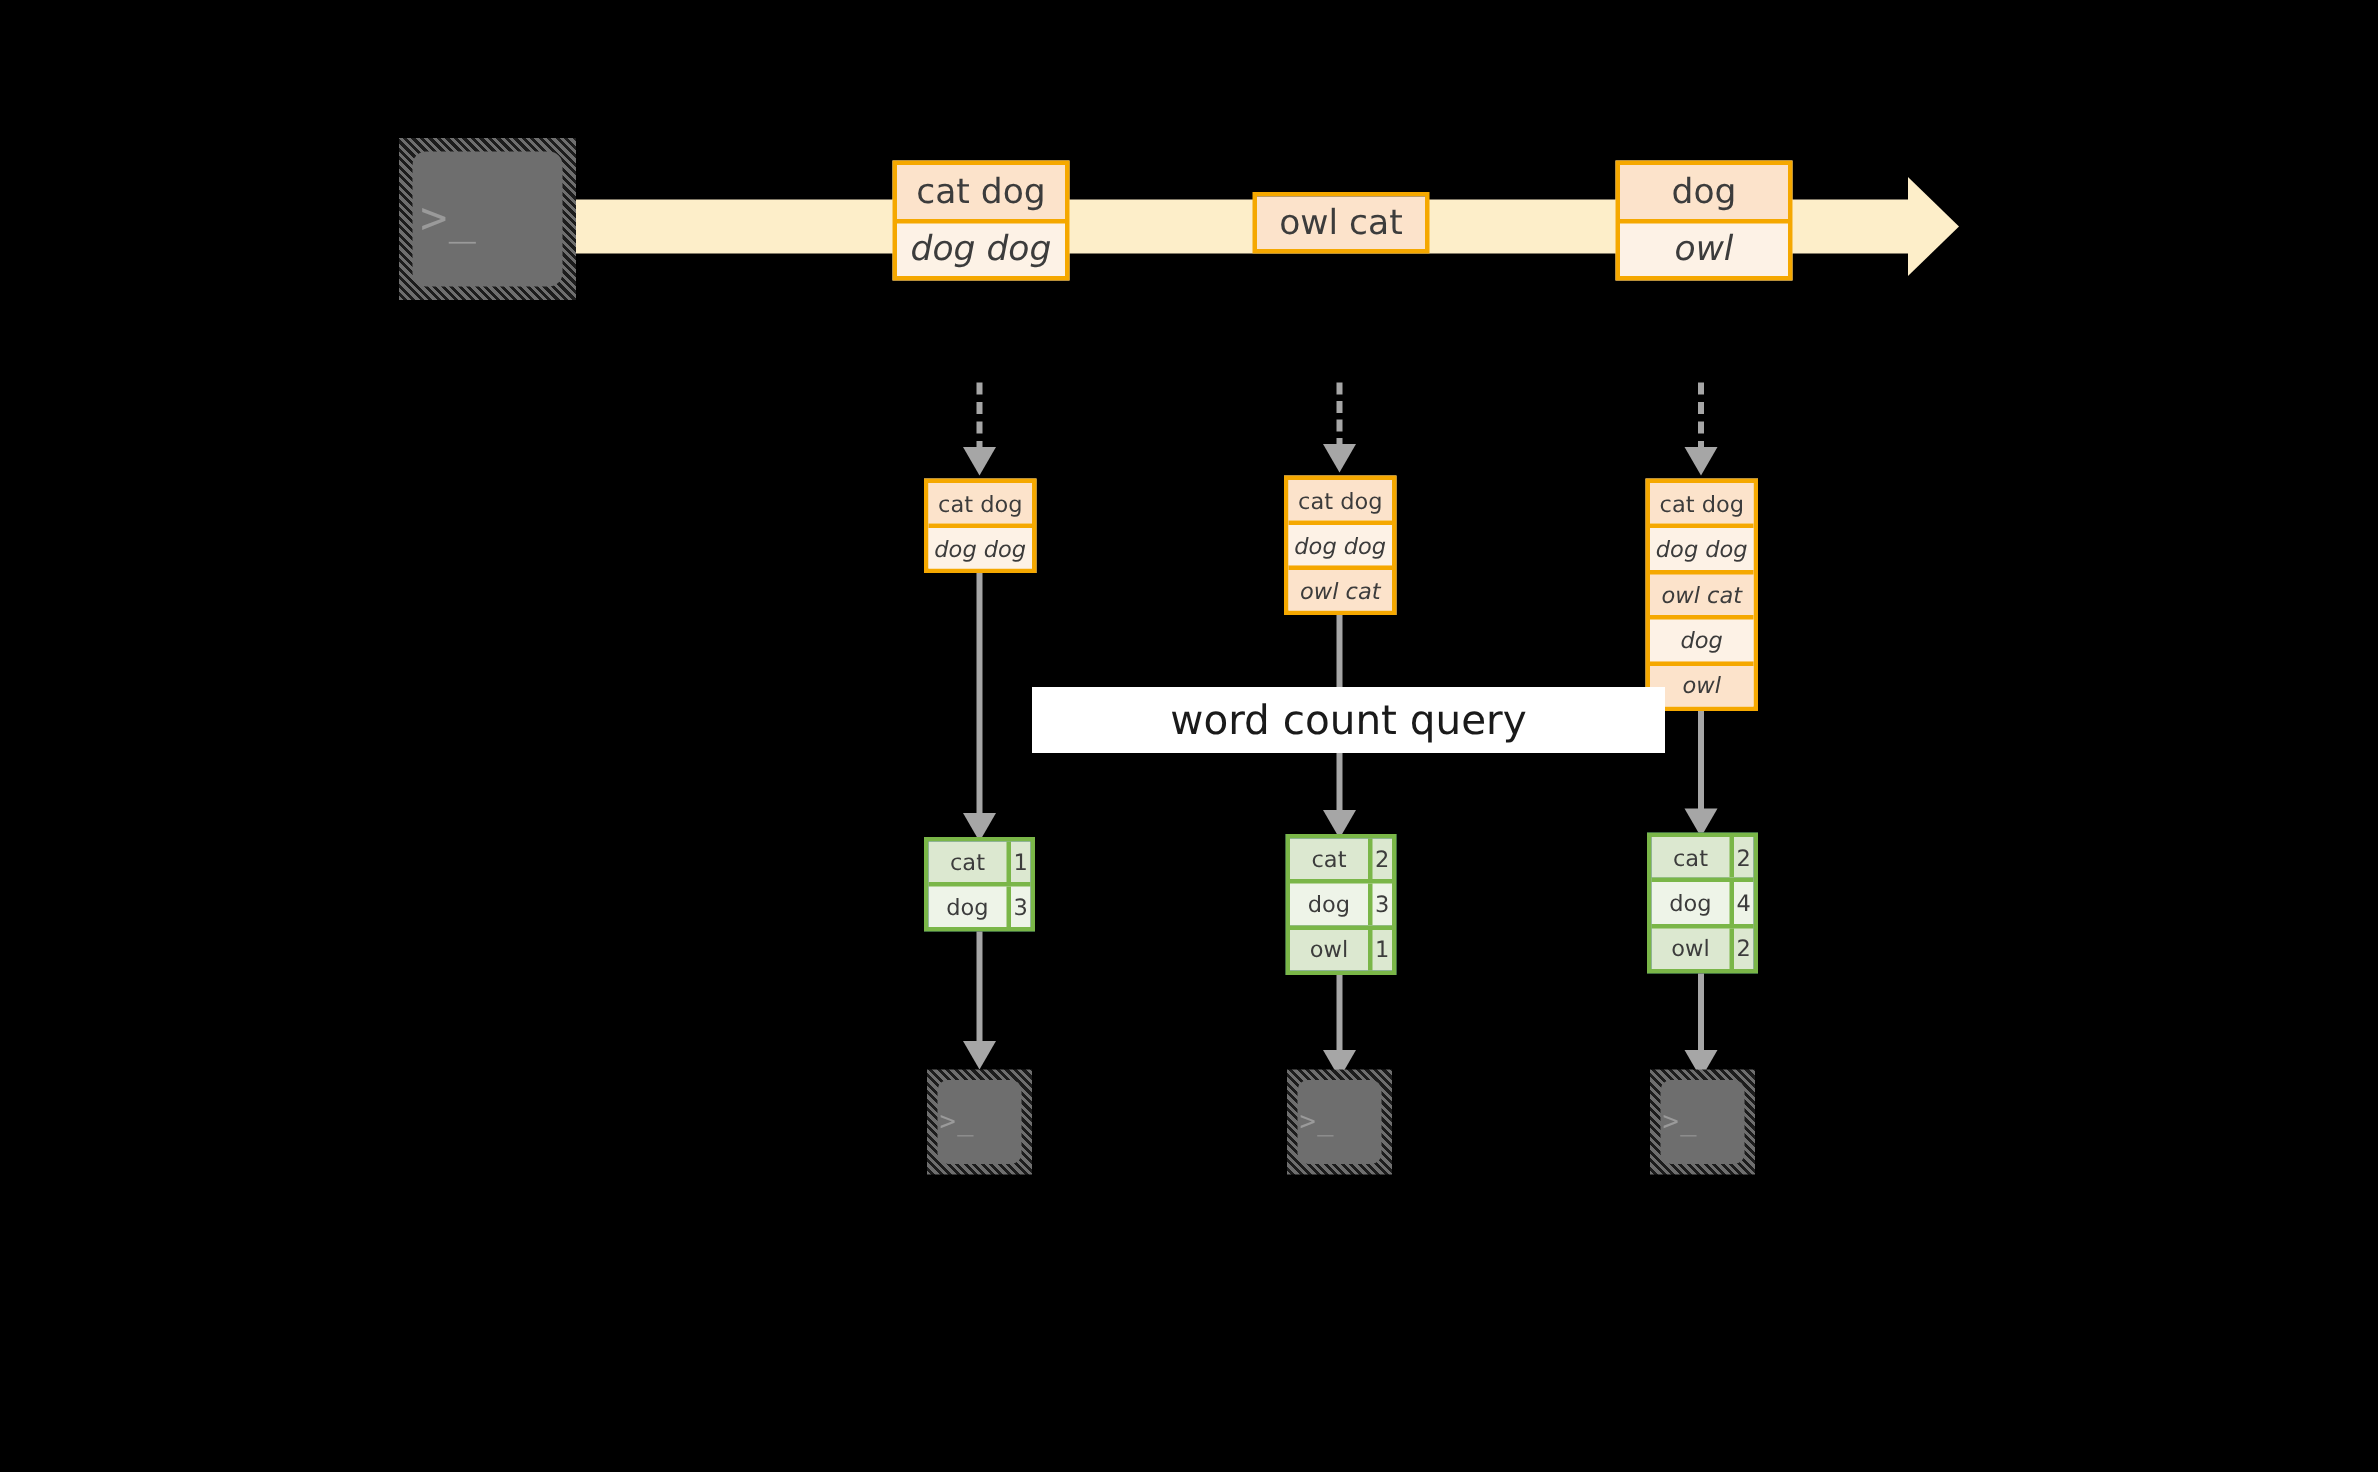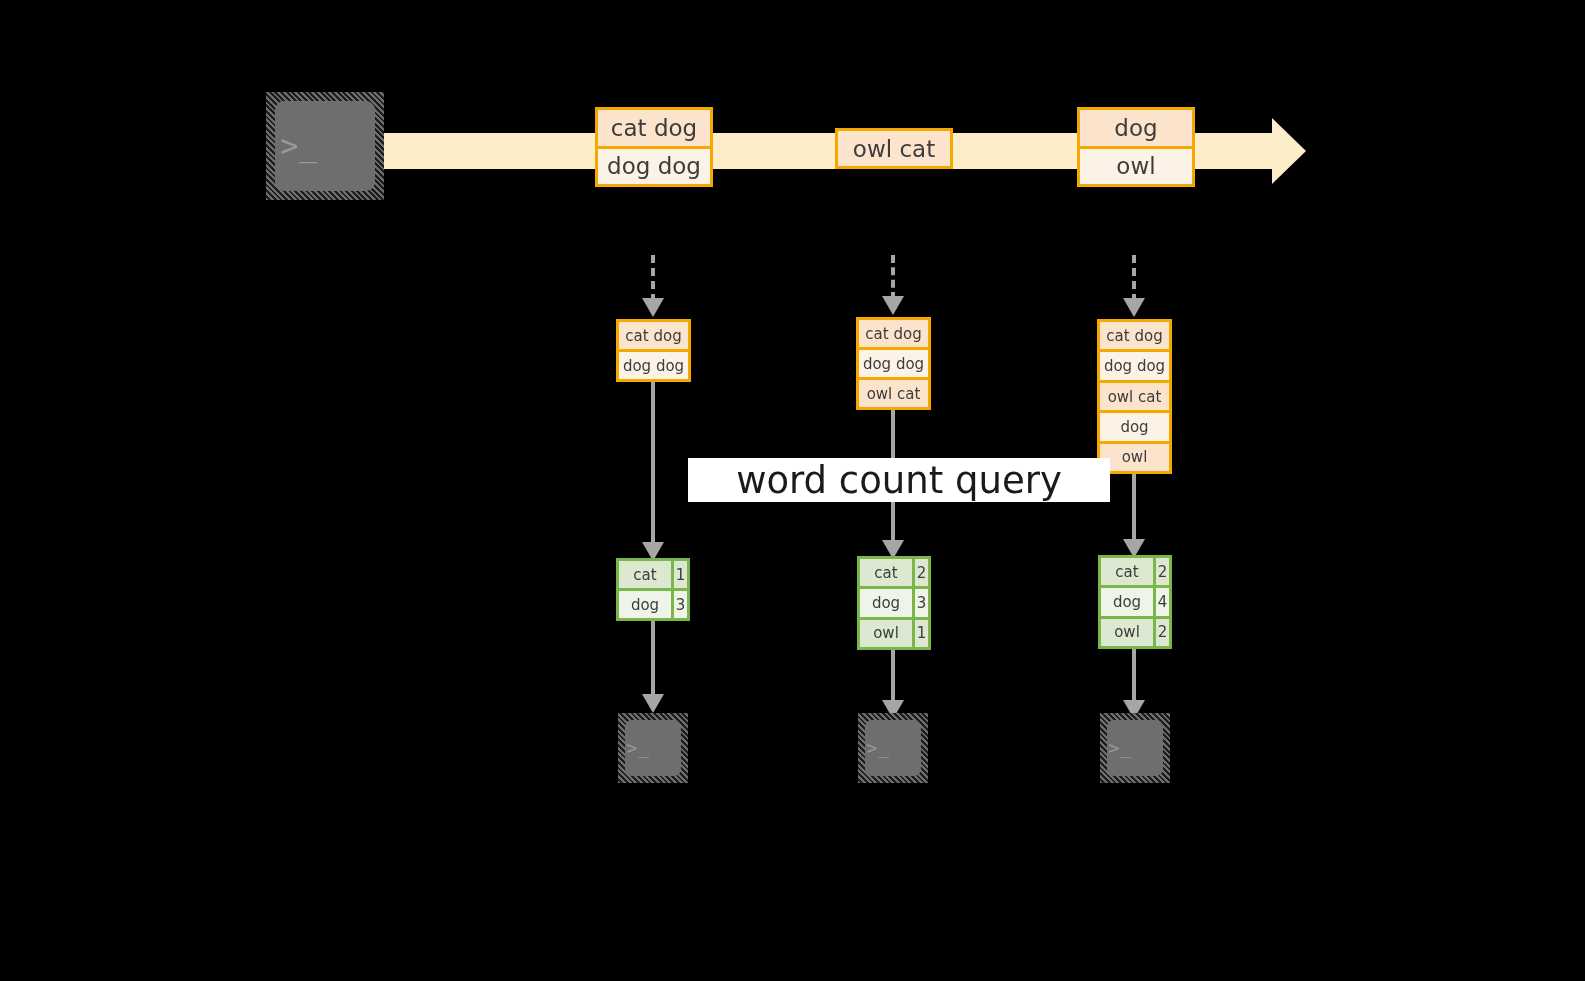--- a/index.html
+++ b/index.html
@@ -79,21 +79,21 @@
   .obox .row {
     flex: 1 1 auto;
     display: flex;
     align-items: center;
     justify-content: center;
     background: #fdf2e6;
     color: #3c3c3c;
     white-space: nowrap;
   }
   .obox .row.shade { background: #fce3cb; }
-  .obox .row + .row { border-top: 3px solid #f5a800; }
+  .obox .row + .row { border-top: 3px solid #f5a800; font-style: italic; }
 
   
   .gbox {
     position: absolute;
     box-sizing: border-box;
     border: 3px solid #7ab648;
     background: #0c4a6e;
     display: flex;
     flex-direction: column;
   }
@@ -267,17 +267,17 @@
   </div>
 
   <div class="vline" style="left:1132px; top:649px; height:56px;"></div>
   <div class="vhead" style="left:1123px; top:700px;"></div>
 
   <div class="terminal small" style="left:1100px; top:713px; width:70px; height:70px;">
     <div class="tbody"></div>
     <div class="prompt" style="font-size:18px;">&gt;_</div>
   </div>
 
-  <div class="querylabel" style="left:688px; top:458px; width:422px; height:44px; font-size:37px;">
+  <div class="querylabel" style="left:688px; top:458px; width:422px; height:44px; font-size:27px;">
     <span>word count query</span>
   </div>
 
 </div>
 
 </body></html>

